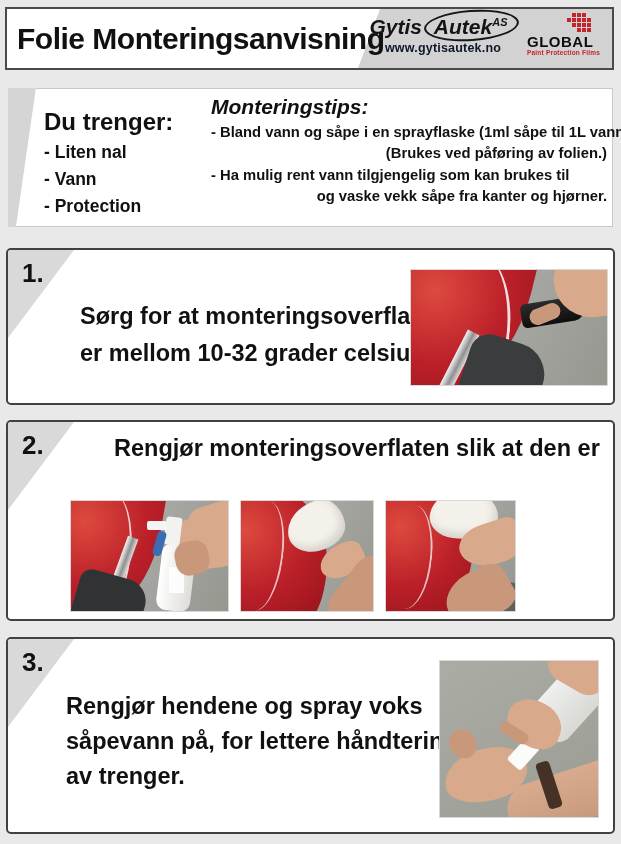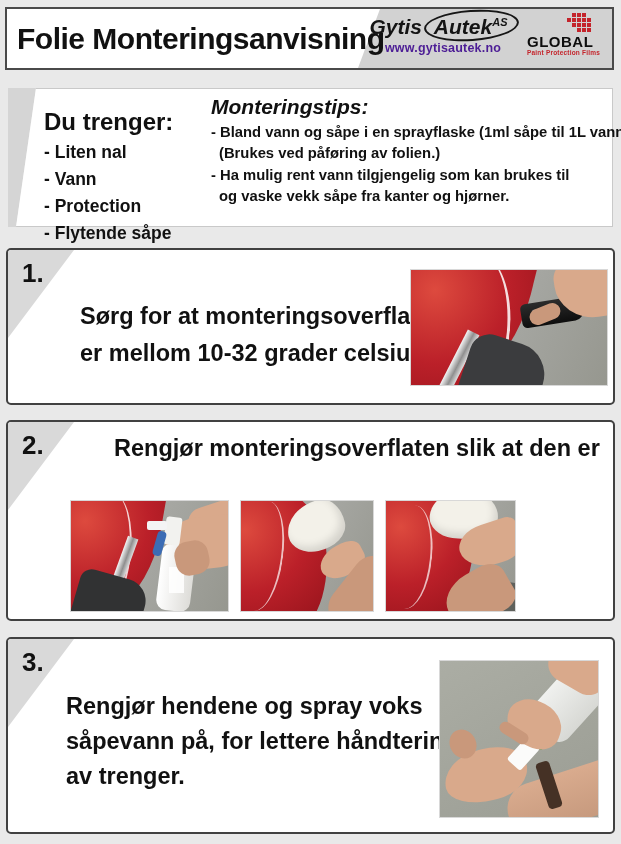--- a/index.html
+++ b/index.html
@@ -12,39 +12,39 @@
   .header-title{position:absolute;left:10px;top:0;line-height:59px;font-size:30px;
                 font-weight:700;letter-spacing:-0.5px;white-space:nowrap;}
   .header-gray{position:absolute;right:0;top:0;bottom:0;width:262px;background:#d2d2d2;
                clip-path:polygon(30px 0,100% 0,100% 100%,8px 100%);}
   .brand{position:absolute;right:88px;top:6px;width:162px;text-align:center;}
   .brand-row{font-style:italic;font-weight:700;font-size:21px;white-space:nowrap;color:#141414;}
   .oval{position:relative;display:inline-block;padding:0 9px 0 6px;}
   .oval-ring{position:absolute;left:-4px;right:-2px;top:-5px;bottom:-2px;border:2px solid #161616;
              border-radius:50%;transform:rotate(-4deg);}
   .sup{font-size:11px;vertical-align:super;font-weight:700;}
-  .brand-site{font-weight:700;font-size:12.5px;margin-top:2px;letter-spacing:.2px;color:#4c1d95;}
+  .brand-site{font-weight:700;font-size:12.5px;margin-top:2px;letter-spacing:.2px;color:#0f172a;}
   .global{position:absolute;right:5px;top:4px;width:80px;}
   .global-name{font-weight:700;font-size:15px;letter-spacing:.5px;color:#0d0d0d;line-height:14px;}
   .global-tag{font-size:6.5px;color:#c4242b;font-weight:700;letter-spacing:.2px;}
   .global-sphere{display:block;margin:0 auto 1px 34px;}
 
   
   .need-box{position:absolute;left:8px;top:88px;width:605px;height:139px;}
   .need-wedge{position:absolute;inset:0;background:#d5d5d5;
               clip-path:polygon(0 0,28px 0,8px 100%,0 100%);}
   .need-white{position:absolute;inset:0;background:#fff;border:1px solid #c9c9c9;box-sizing:border-box;
               clip-path:polygon(28px 0,100% 0,100% 100%,8px 100%);}
   .need-col{position:absolute;left:36px;top:20px;}
   .need-head{font-size:24px;font-weight:700;margin:0 0 3px 0;}
   .need-item{font-size:17.5px;font-weight:600;line-height:27px;white-space:nowrap;}
   .tips-col{position:absolute;left:203px;top:7px;width:396px;}
   .tips-head{font-size:21px;font-weight:700;font-style:italic;margin:0 0 3px 0;}
   .tip-line{font-size:14.8px;font-weight:600;line-height:21.3px;white-space:nowrap;}
-  .tip-cont{padding-left:8px;}
+  .tip-cont{padding-left:8px;text-align:right;}
 
   
   .step{position:absolute;left:6px;width:609px;background:#fff;border:2px solid #414141;
         border-radius:5px;box-sizing:border-box;overflow:hidden;}
   .step1{top:248px;height:157px;}
   .step2{top:420px;height:201px;}
   .step3{top:637px;height:197px;}
   .corner{position:absolute;left:0;top:0;width:66px;height:88px;background:#d9d9d9;
           clip-path:polygon(0 0,100% 0,0 100%);}
   .step-num{position:absolute;left:14px;top:8px;font-size:26px;font-weight:600;}
@@ -194,21 +194,20 @@
   </div>
 
   <div class="need-box">
     <div class="need-wedge"></div>
     <div class="need-white"></div>
     <div class="need-col">
       <div class="need-head">Du trenger:</div>
       <div class="need-item">- Liten nal</div>
       <div class="need-item">- Vann</div>
       <div class="need-item">- Protection</div>
-      <div class="need-item">- Flytende såpe</div>
     </div>
     <div class="tips-col">
       <div class="tips-head">Monteringstips:</div>
       <div class="tip-line">- Bland vann og såpe i en sprayflaske (1ml såpe til 1L vann)</div>
       <div class="tip-line tip-cont">(Brukes ved påføring av folien.)</div>
       <div class="tip-line">- Ha mulig rent vann tilgjengelig som kan brukes til</div>
       <div class="tip-line tip-cont">og vaske vekk såpe fra kanter og hjørner.</div>
     </div>
   </div>
 

